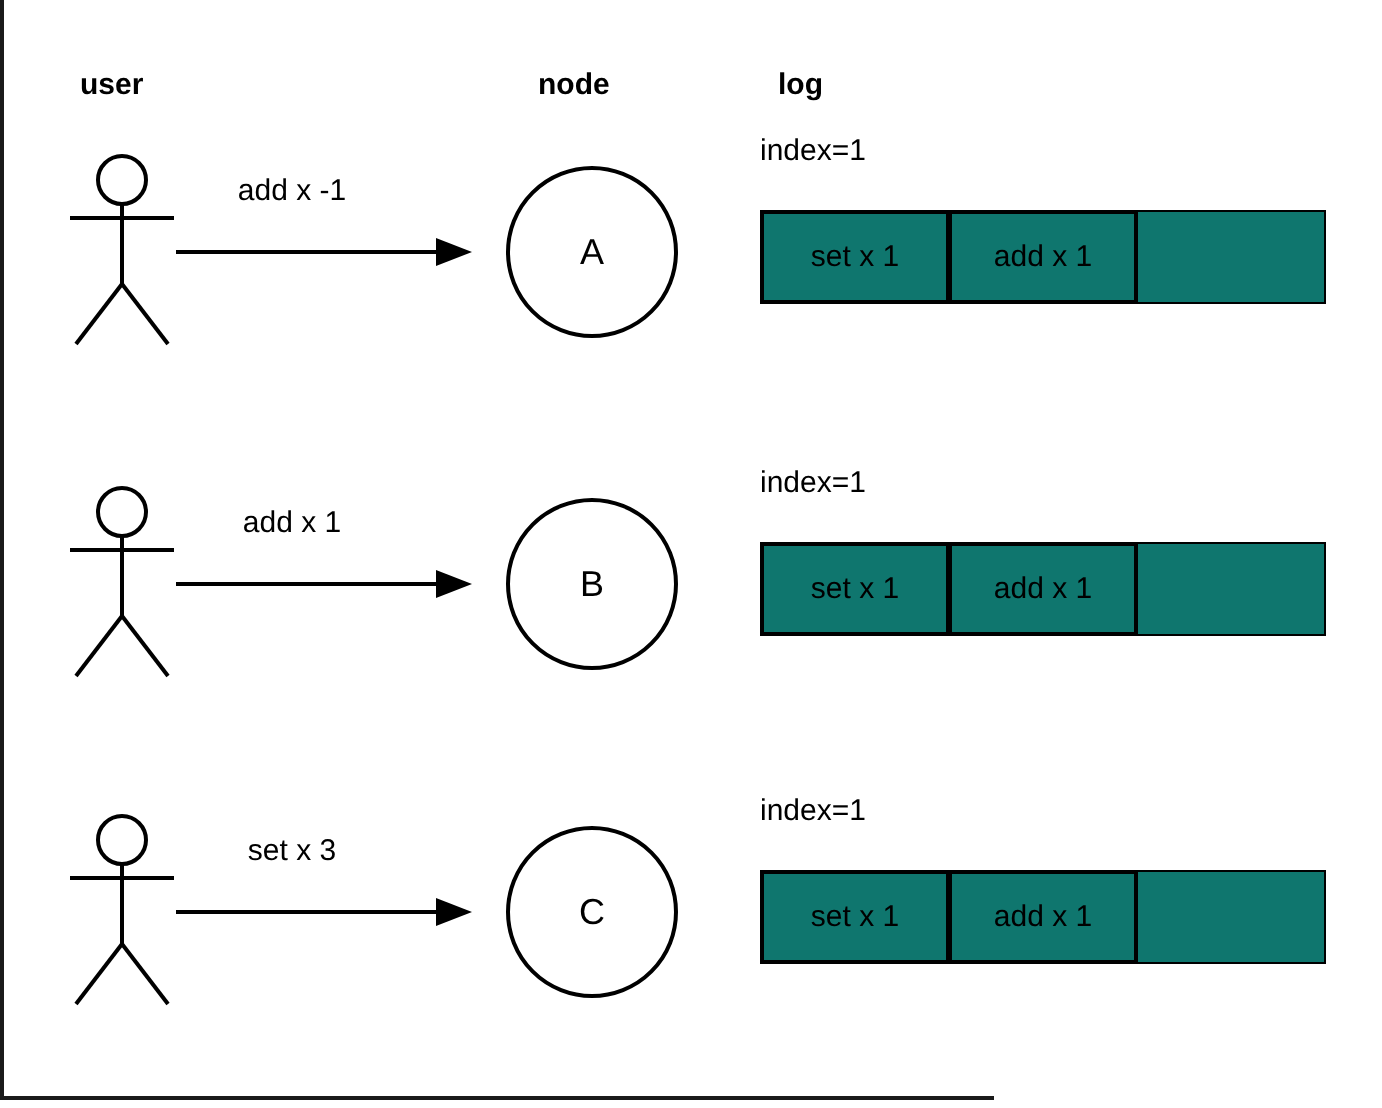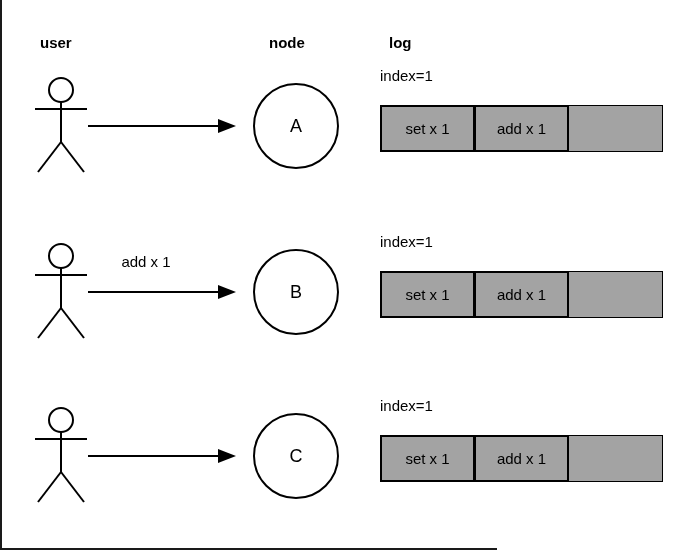--- a/index.html
+++ b/index.html
@@ -52,21 +52,21 @@
   .log-index{
     position:absolute;left:380px;top:-2px;
     font-size:15px;line-height:20px;white-space:nowrap;
   }
   .log-row{position:absolute;left:380px;top:37px;display:flex;}
   .log-cell{
     width:95px;height:47px;box-sizing:border-box;
     border:1px solid #000000;
     display:flex;align-items:center;justify-content:center;
     font-size:15px;white-space:nowrap;
-    background:#a3a3a3;
+    background:#0f766e;
   }
   .log-cell + .log-cell{margin-left:-1px;}
   .log-cell.filled{border-width:2px;z-index:1;}
 </style>
 </head>
 <body>
 
 <div class="canvas">
 
   <div class="frame-left"></div>
@@ -77,20 +77,21 @@
   <div class="col-header hdr-log">log</div>
 
   <div class="row row-1">
     <svg class="actor-figure" viewBox="0 0 52 98">
       <circle cx="26" cy="14" r="12" fill="none" stroke="#000" stroke-width="2"></circle>
       <line x1="26" y1="26" x2="26" y2="66" stroke="#000" stroke-width="2"></line>
       <line x1="0" y1="33" x2="52" y2="33" stroke="#000" stroke-width="2"></line>
       <line x1="26" y1="66" x2="3" y2="96" stroke="#000" stroke-width="2"></line>
       <line x1="26" y1="66" x2="49" y2="96" stroke="#000" stroke-width="2"></line>
     </svg>
+    <div class="message-label">add x -1</div>
     <svg class="arrow" viewBox="0 0 148 20">
       <line x1="0" y1="10" x2="132" y2="10" stroke="#000" stroke-width="2"></line>
       <polygon points="148,10 130,3 130,17" fill="#000"></polygon>
     </svg>
     <div class="node-circle">
       <span>A</span>
     </div>
     <div class="log-index">index=1</div>
     <div class="log-row">
       <div class="log-cell filled">set x 1</div>
@@ -124,20 +125,21 @@
   </div>
 
   <div class="row row-3">
     <svg class="actor-figure" viewBox="0 0 52 98">
       <circle cx="26" cy="14" r="12" fill="none" stroke="#000" stroke-width="2"></circle>
       <line x1="26" y1="26" x2="26" y2="66" stroke="#000" stroke-width="2"></line>
       <line x1="0" y1="33" x2="52" y2="33" stroke="#000" stroke-width="2"></line>
       <line x1="26" y1="66" x2="3" y2="96" stroke="#000" stroke-width="2"></line>
       <line x1="26" y1="66" x2="49" y2="96" stroke="#000" stroke-width="2"></line>
     </svg>
+    <div class="message-label">set x 3</div>
     <svg class="arrow" viewBox="0 0 148 20">
       <line x1="0" y1="10" x2="132" y2="10" stroke="#000" stroke-width="2"></line>
       <polygon points="148,10 130,3 130,17" fill="#000"></polygon>
     </svg>
     <div class="node-circle">
       <span>C</span>
     </div>
     <div class="log-index">index=1</div>
     <div class="log-row">
       <div class="log-cell filled">set x 1</div>

